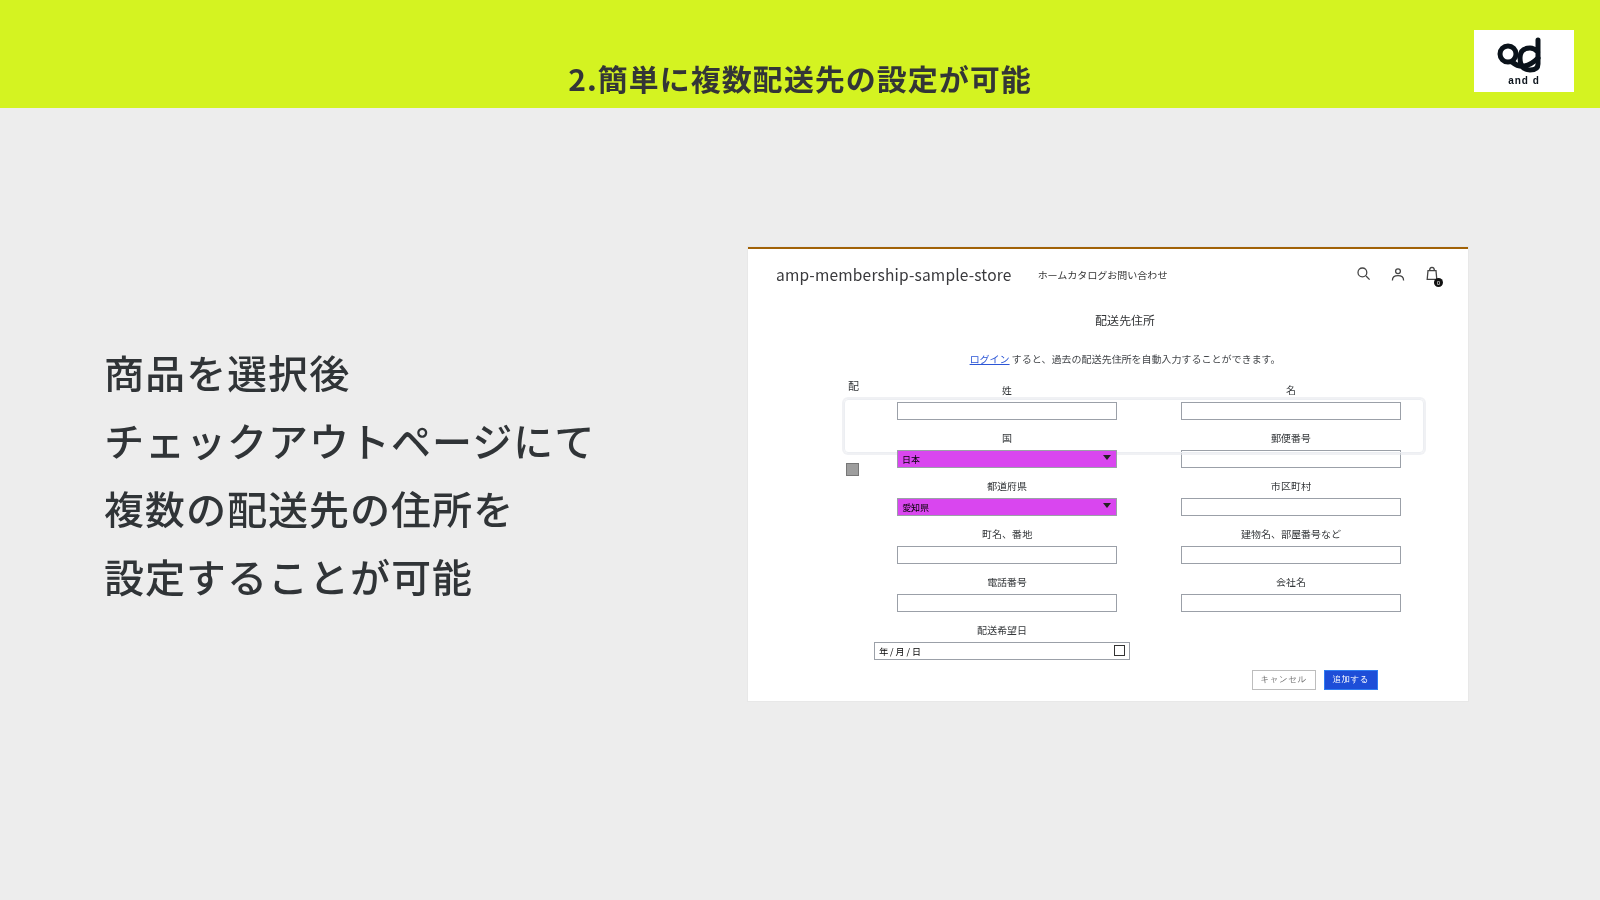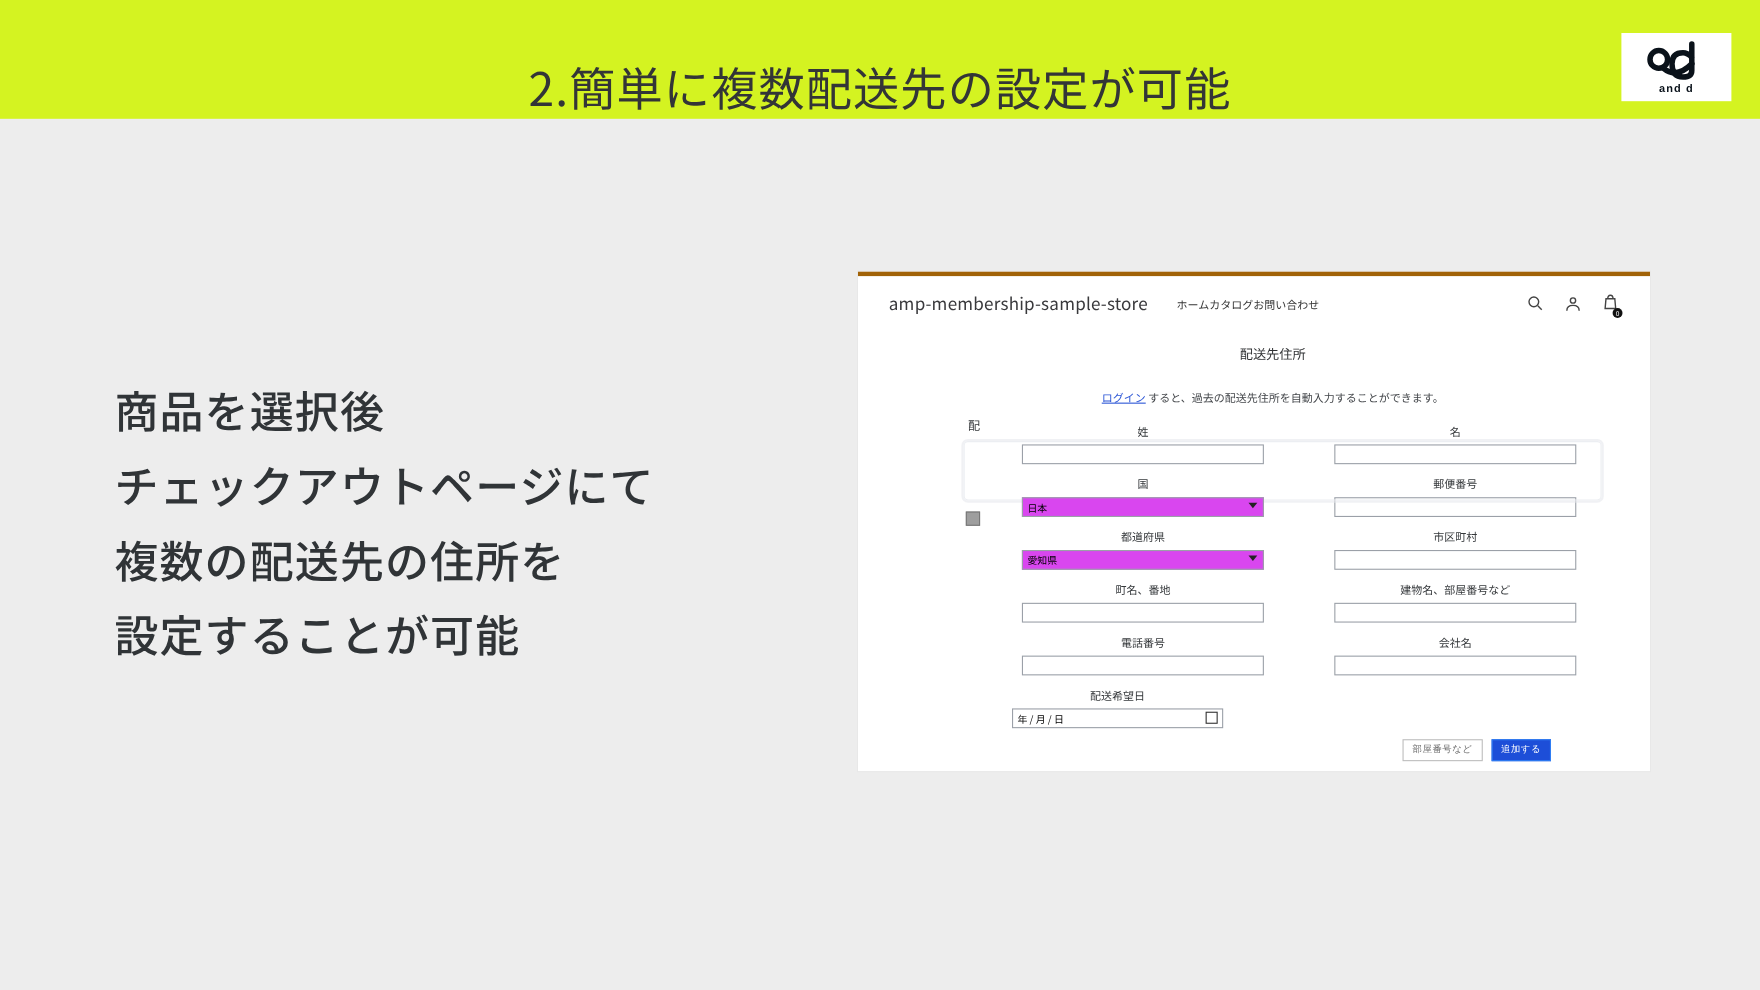--- a/index.html
+++ b/index.html
@@ -1,29 +1,29 @@
 <!DOCTYPE html>
 <html><head>
 <meta charset="utf-8">
 <style>
 * { box-sizing: border-box; margin: 0; padding: 0; }
 body { width: 1600px; height: 900px; background: #ededed; font-family: "Hiragino Sans", "Noto Sans JP", sans-serif; overflow: hidden; position: relative; }
 
 
 .slide-header { background: #d4f321; height: 108px; display: flex; align-items: center; justify-content: center; position: relative; }
-.slide-title { color: #333537; font-size: 42px; font-weight: 400; letter-spacing: 1px; margin-top: 48px; }
+.slide-title { color: #333537; font-size: 30px; font-weight: 700; letter-spacing: 1px; margin-top: 48px; }
 .logo-box { position: absolute; right: 26px; top: 30px; width: 100px; height: 62px; background: #fff; display: flex; align-items: center; justify-content: center; text-decoration: underline; }
 .logo-box svg { width: 60px; height: 50px; }
 
 
 .desc { position: absolute; left: 104px; top: 338px; width: 640px; }
 .desc div { color: #303437; font-size: 40px; font-weight: 500; line-height: 1.7; letter-spacing: 1px; }
 
 
-.shot { position: absolute; left: 780px; top: 247px; width: 720px; height: 454px; background: #fff; border-top: 4px solid #a16207; display: flex; flex-direction: column; }
+.shot { position: absolute; left: 748px; top: 247px; width: 720px; height: 454px; background: #fff; border-top: 2px solid #a16207; display: flex; flex-direction: column; }
 
 
 .shop-header { display: flex; align-items: center; padding: 14px 28px 18px 28px; gap: 20px; font-size: 12px; }
 .shop-name { color: #39393c; font-weight: 400; font-size: 15.5px; letter-spacing: 0.2px; }
 .nav { display: flex; margin-left: 6px; }
 .nav span { font-size: 10px; color: #353535; }
 .header-icons { margin-left: auto; display: flex; gap: 18px; align-items: center; }
 .hicon { width: 16px; height: 16px; stroke: #444; stroke-width: 1.6; fill: none; position: relative; }
 .cart-wrap { position: relative; }
 .cart-badge { position: absolute; bottom: -3px; right: -3px; width: 9px; height: 9px; background: #111; border-radius: 50%; color: #fff; font-size: 6px; line-height: 9px; text-align: center; }
@@ -36,21 +36,21 @@
 .form-title { text-align: center; font-size: 12px; color: #303234; margin-top: 8px; margin-bottom: 23px; }
 .login-line { text-align: center; font-size: 10px; color: #43464a; margin-bottom: 16px; }
 .login-line .lk { color: #2c56d6; text-decoration: underline; }
 
 .frow { display: flex; gap: 18px; margin-bottom: 10px; padding-left: 62px; padding-right: 14px; }
 .fcol { flex: 1; display: flex; flex-direction: column; align-items: center; }
 .flabel { font-size: 10px; color: #35383b; margin-bottom: 5px; }
 .finput { width: 220px; height: 18px; border: 1px solid #9ba0a8; background: #fff; font-size: 9px; padding: 0 4px; }
 .fselect { width: 220px; height: 18px; border: 1px solid #9ba0a8; background: #d946ef; font-size: 9px; padding: 0 4px; position: relative; display: flex; align-items: center; }
 .fselect .chev { position: absolute; right: 5px; top: 4px; width: 0; height: 0; border-left: 4px solid transparent; border-right: 4px solid transparent; border-top: 5px solid #222; }
-.fdate { width: 192px; height: 18px; border: 1px solid #9ba0a8; background: #fff; font-size: 9px; padding: 0 4px; position: relative; display: flex; align-items: center; }
+.fdate { width: 256px; height: 18px; border: 1px solid #9ba0a8; background: #fff; font-size: 9px; padding: 0 4px; position: relative; display: flex; align-items: center; }
 .fdate .cal { position: absolute; right: 4px; top: 2px; width: 11px; height: 11px; border: 1px solid #333; }
 
 .frow-single { display:flex; gap:18px; padding-left:62px; padding-right:14px; margin-bottom:10px; }
 .frow-single .fcol { flex:0 0 220px; }
 
 .btn-row { display: flex; gap: 8px; justify-content: center; padding-left: 62px; padding-right: 14px; margin-top: 8px; }
 .btn-row-inner { width: 458px; display: flex; justify-content: flex-end; gap: 8px; }
 .btn { font-size: 8.5px; padding: 3px 8px; border: 1px solid #bdbdbd; background: #fff; color: #6d6d6d; letter-spacing: 0.5px; }
 .btn.primary { background: #1d4ed8; border-color: #2f7df3; color: #fff; }
 
@@ -189,19 +189,19 @@
           <span class="flabel">配送希望日</span>
         <div class="fdate">
             <span>年 / 月 / 日</span>
             <span class="cal"></span>
           </div>
       </div>
     </div>
 
     <div class="btn-row">
       <div class="btn-row-inner">
-        <button class="btn">部屋番号など</button>
+        <button class="btn">キャンセル</button>
         <button class="btn primary">追加する</button>
       </div>
     </div>
 
   </div>
 </div>
 
 </body></html>

